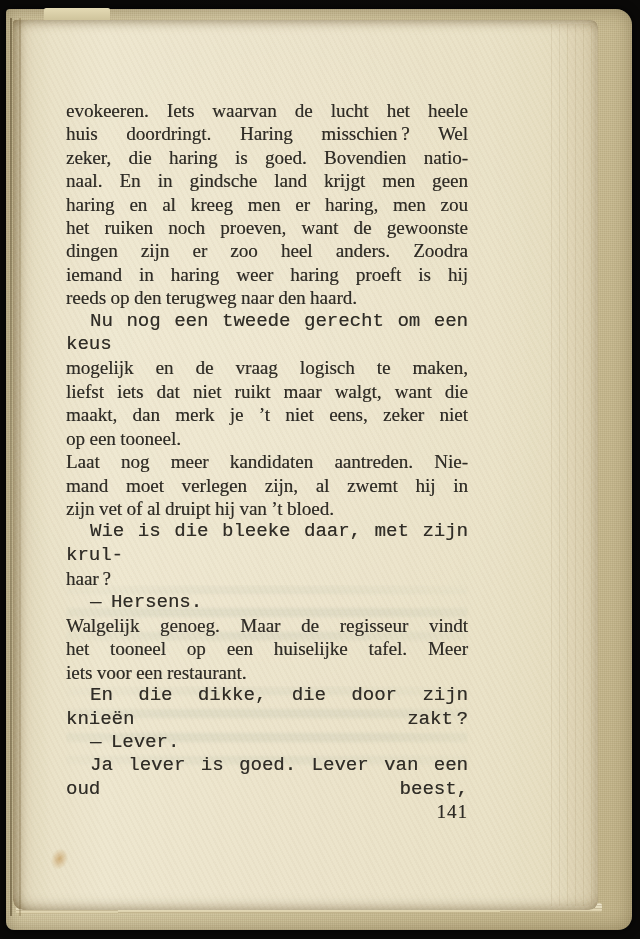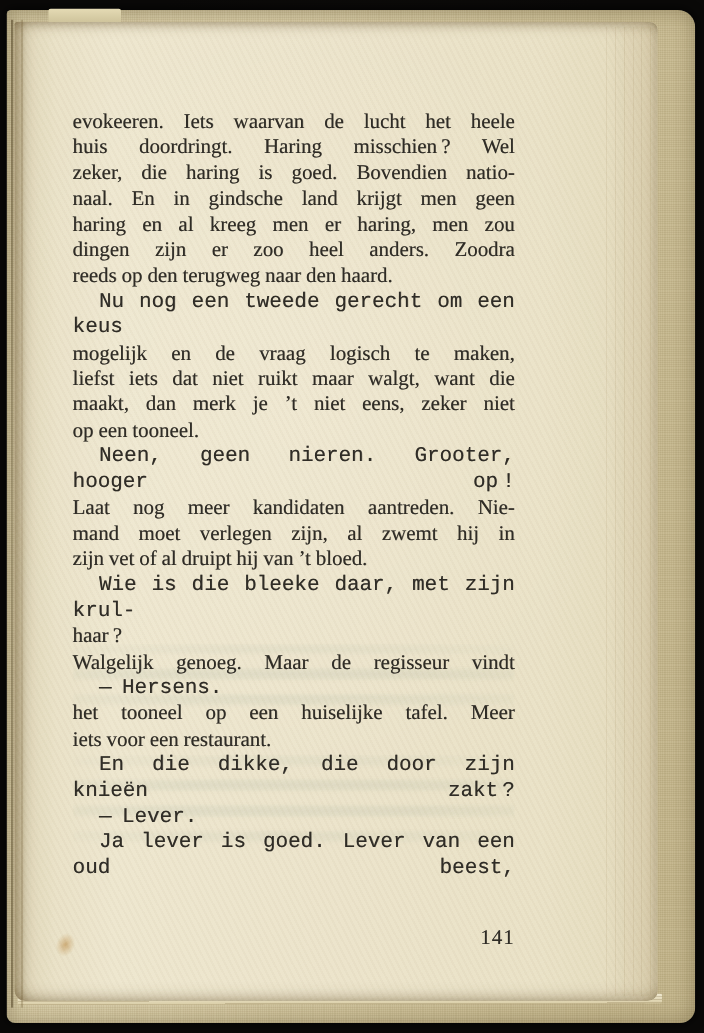--- a/index.html
+++ b/index.html
@@ -115,21 +115,20 @@
   .line.para-end { text-align-last: left; }
   .line.indent { text-indent: 24px; font-family: Liberation Mono, monospace; }
 
   #page-number {
     position: absolute; left: 66px; top: 801px; width: 402px;
     text-align: right;
     color: #2f2c26;
     font-size: 19px;
     letter-spacing: 1px;
     text-shadow: 0.3px 0 0 rgba(47,44,38,0.55);
-    margin-top: 41px;
   }
 </style>
 </head>
 <body>
 
 <div id="canvas">
   <div id="cover"></div>
   <div id="top-tab"></div>
   <div id="bottom-stack"></div>
   <div id="page"></div>
@@ -140,35 +139,36 @@
   <div id="ghost-2" class="show-through"></div>
   <div id="stain"></div>
   <div id="grain"></div>
 
   <div id="text-block">
       <div class="line">evokeeren. Iets waarvan de lucht het heele</div>
       <div class="line">huis doordringt. Haring misschien ? Wel</div>
       <div class="line">zeker, die haring is goed. Bovendien natio-</div>
       <div class="line">naal. En in gindsche land krijgt men geen</div>
       <div class="line">haring en al kreeg men er haring, men zou</div>
+      <div class="line">het ruiken noch proeven, want de gewoonste</div>
       <div class="line">dingen zijn er zoo heel anders. Zoodra</div>
+      <div class="line">iemand in haring weer haring proeft is hij</div>
       <div class="line para-end">reeds op den terugweg naar den haard.</div>
       <div class="line indent">Nu nog een tweede gerecht om een keus</div>
       <div class="line">mogelijk en de vraag logisch te maken,</div>
       <div class="line">liefst iets dat niet ruikt maar walgt, want die</div>
       <div class="line">maakt, dan merk je ’t niet eens, zeker niet</div>
       <div class="line para-end">op een tooneel.</div>
-      <div class="line indent">Neen, geen nieren. Grooter, hooger op !</div>
       <div class="line">Laat nog meer kandidaten aantreden. Nie-</div>
       <div class="line">mand moet verlegen zijn, al zwemt hij in</div>
       <div class="line para-end">zijn vet of al druipt hij van ’t bloed.</div>
       <div class="line indent">Wie is die bleeke daar, met zijn krul-</div>
       <div class="line para-end">haar ?</div>
+      <div class="line indent para-end">— Hersens.</div>
       <div class="line">Walgelijk genoeg. Maar de regisseur vindt</div>
-      <div class="line indent para-end">— Hersens.</div>
       <div class="line">het tooneel op een huiselijke tafel. Meer</div>
       <div class="line para-end">iets voor een restaurant.</div>
       <div class="line indent">En die dikke, die door zijn knieën zakt ?</div>
       <div class="line indent para-end">— Lever.</div>
       <div class="line indent">Ja lever is goed. Lever van een oud beest,</div>
     </div>
 
   <div id="page-number">141</div>
 </div>
 

